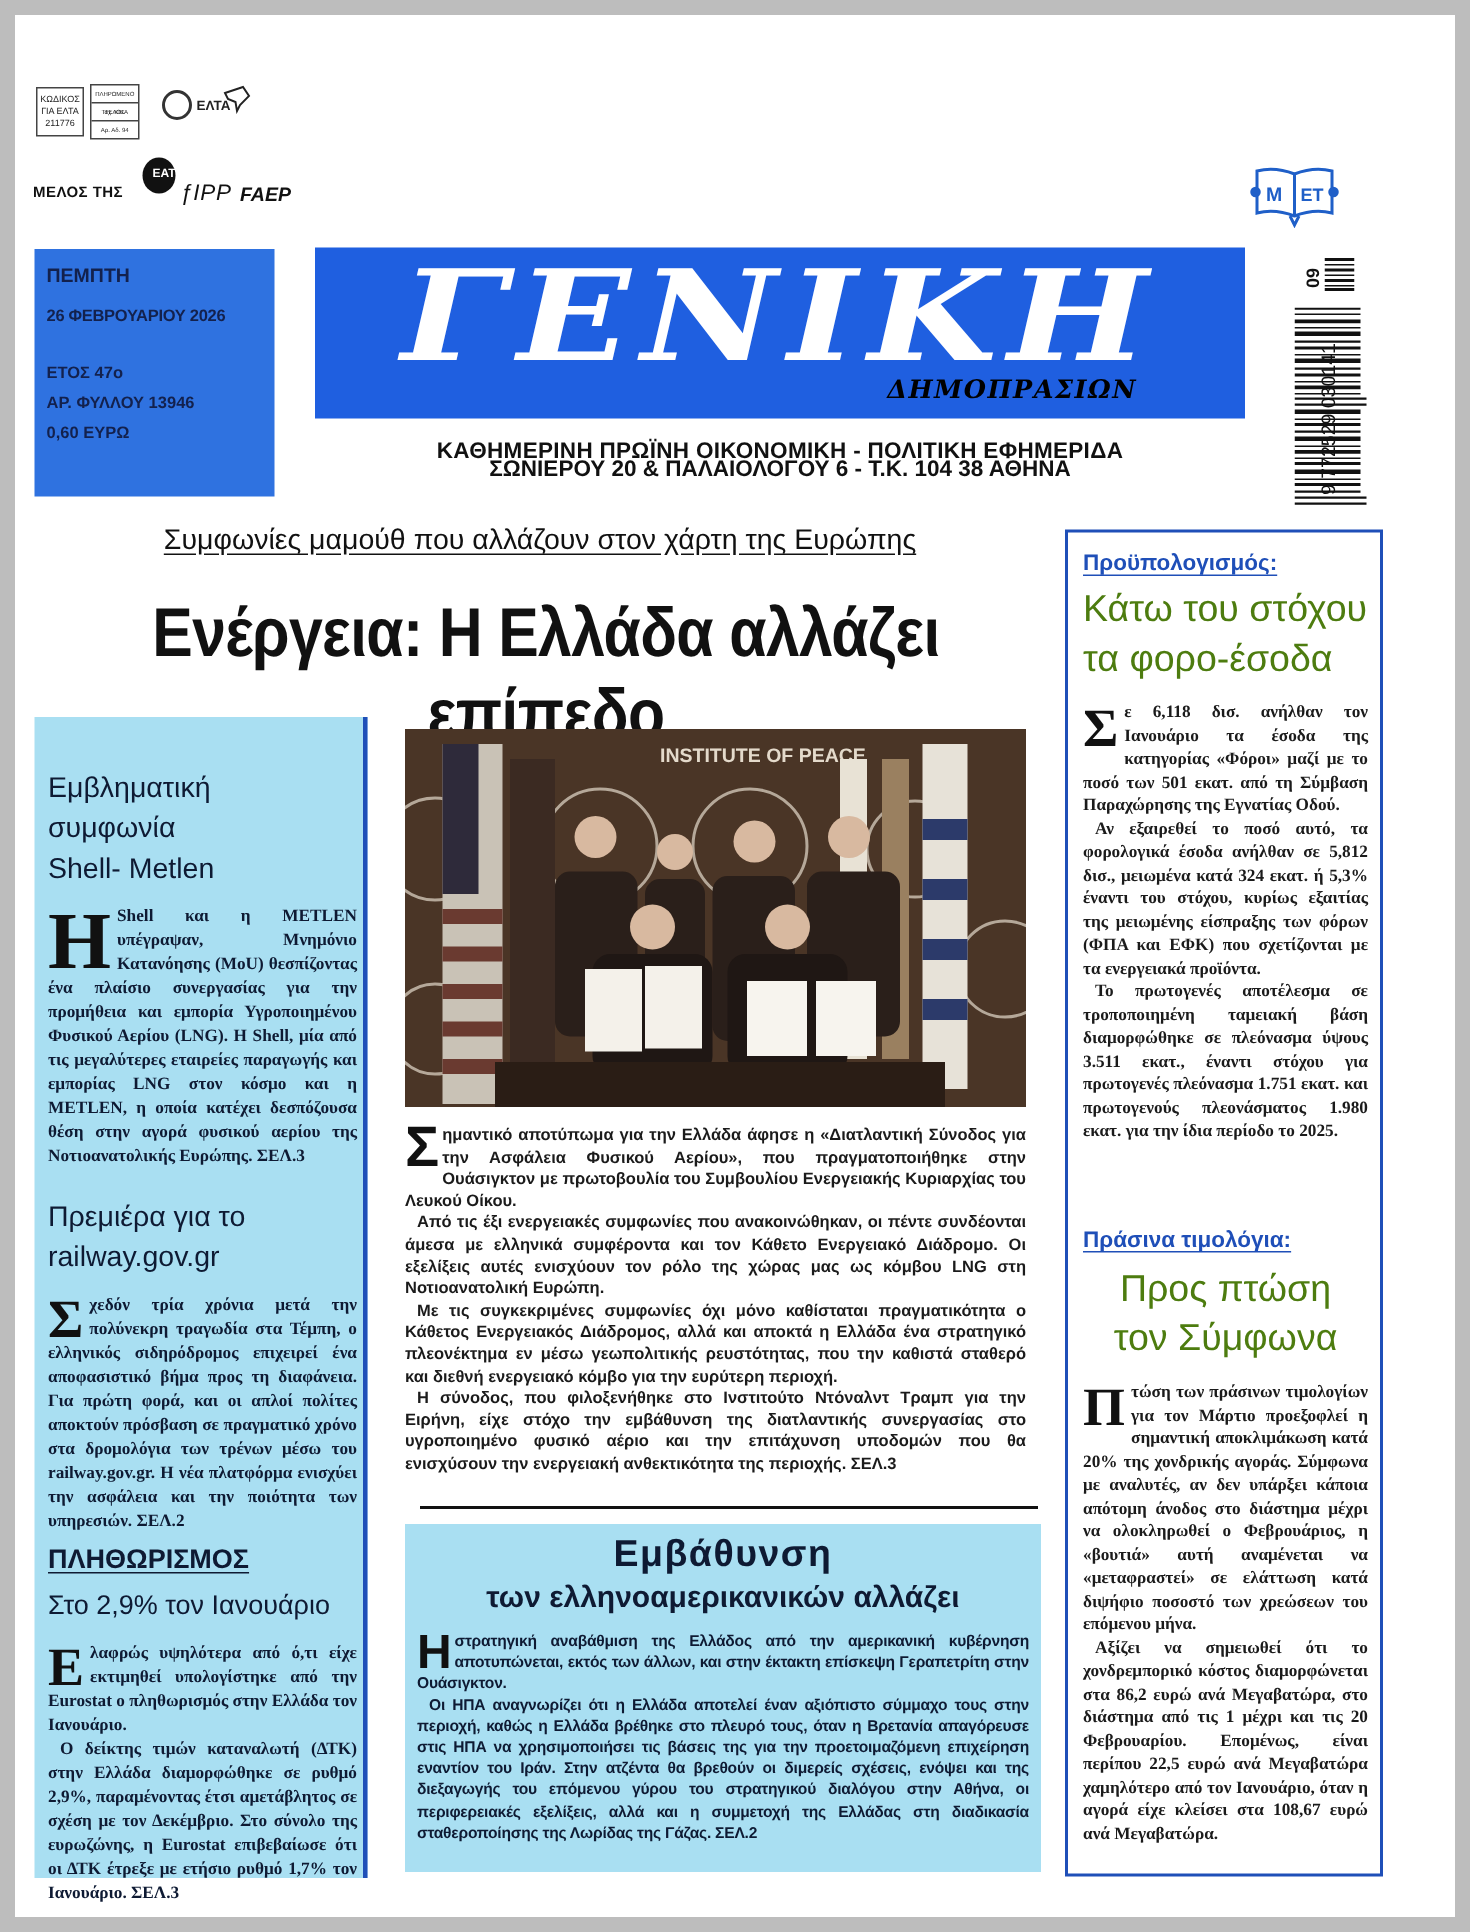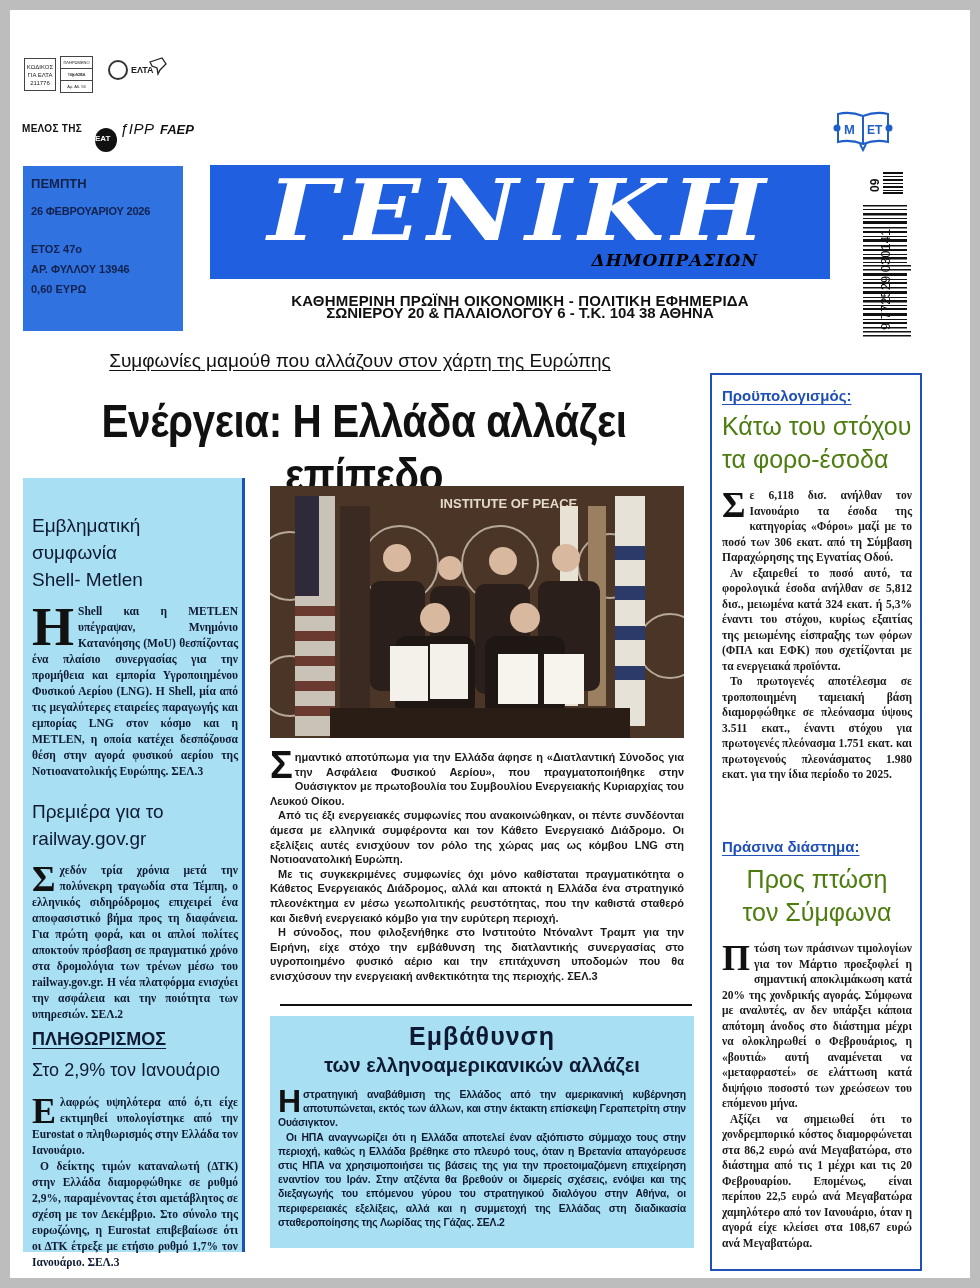--- a/index.html
+++ b/index.html
@@ -19,21 +19,21 @@
     .stamp2 div { border-bottom: 1px solid #444; height: 12px; line-height: 12px; font-size: 4px; }
     .stamp2 div:last-child { border-bottom: none; }
     .elta-circle {
       position: absolute; left: 98px; top: 50px; width: 20px; height: 20px; border-radius: 50%;
       border: 2px solid #333; background: #fff;
     }
     .elta-text { position: absolute; left: 121px; top: 55px; font-family: "Liberation Sans", sans-serif; font-size: 9px; font-weight: bold; color: #222; }
     .elta-wing { position: absolute; left: 138px; top: 46px; width: 20px; height: 20px; }
 
     .member { position: absolute; left: 12px; top: 113px; font-family: "Liberation Sans", sans-serif; font-weight: bold; font-size: 10px; color: #111; letter-spacing: 0.3px; }
-    .member-logo { position: absolute; left: 85px; top: 118px; width: 22px; height: 24px; border-radius: 50%; background: #111; color: #fff; font-family: "Liberation Sans", sans-serif; font-size: 8px; font-weight: bold; text-align: left; line-height: 22px; }
+    .member-logo { position: absolute; left: 85px; top: 95px; width: 22px; height: 24px; border-radius: 50%; background: #111; color: #fff; font-family: "Liberation Sans", sans-serif; font-size: 8px; font-weight: bold; text-align: right; line-height: 22px; }
     .fipp { position: absolute; left: 110px; top: 110px; font-family: "Liberation Sans", sans-serif; font-style: italic; font-size: 15px; color: #111; letter-spacing: 0.5px; }
     .faep { position: absolute; left: 150px; top: 112px; font-family: "Liberation Sans", sans-serif; font-style: italic; font-weight: bold; font-size: 13px; color: #111; }
 
     
     .datebox {
       position: absolute; left: 13px; top: 156px; width: 160px; height: 165px;
       background: #2f72e0;
       padding: 10px 8px;
       font-family: "Liberation Sans", sans-serif; font-weight: bold; color: #13214d;
     }
@@ -144,21 +144,21 @@
       position: absolute; left: 8px; top: 72px; width: 408px;
       font-family: "Liberation Sans", sans-serif; font-weight: bold; font-size: 10.4px; line-height: 14.2px; color: #0e1a33;
       text-align: justify; letter-spacing: -0.15px;
     }
     .deep-body p { text-indent: 8px; }
     .deep-body p.first { text-indent: 0; }
 
     
     .right-col {
       position: absolute; left: 700px; top: 343px; width: 212px; height: 898px;
-      border: 2px solid #1f4fb8; background: #fff; margin-top: 20px;
+      border: 2px solid #1f4fb8; background: #fff;
     }
     .rc-kicker {
       font-family: "Liberation Sans", sans-serif; font-size: 15px; color: #1f4fb8; text-decoration: underline; text-underline-offset: 3px; font-weight: bold;
     }
     .rc-head {
       font-family: "Liberation Sans", sans-serif; font-size: 25px; color: #4d7c0f; line-height: 33px;
     }
     .rc-body {
       font-family: "Liberation Serif", serif; font-weight: bold; font-size: 11.5px; line-height: 15.5px; color: #1b1b1b; text-align: justify;
     }
@@ -382,29 +382,29 @@
     </div>
   </div>
 
   <div class="right-col">
     <div class="rc-section" style="top:12px;">
       <div class="rc-kicker">Προϋπολογισμός:</div>
       <div class="rc-head" style="margin-top:6px;">Κάτω του στόχου</div>
       <div class="rc-head">τα φορο-έσοδα</div>
       <div class="rc-body" style="margin-top:12px;">
         <p class="first">
-          <span class="dropcap-serif small">Σ</span><span>ε 6,118 δισ. ανήλθαν τον Ιανουάριο τα έσοδα της κατηγορίας «Φόροι» μαζί με το ποσό των 306 εκατ. από τη Σύμβαση Παραχώρησης της Εγνατίας Οδού.</span>
+          <span class="dropcap-serif small">Σ</span><span>ε 6,118 δισ. ανήλθαν τον Ιανουάριο τα έσοδα της κατηγορίας «Φόροι» μαζί με το ποσό των 501 εκατ. από τη Σύμβαση Παραχώρησης της Εγνατίας Οδού.</span>
         </p>
         <p>Αν εξαιρεθεί το ποσό αυτό, τα φορολογικά έσοδα ανήλθαν σε 5,812 δισ., μειωμένα κατά 324 εκατ. ή 5,3% έναντι του στόχου, κυρίως εξαιτίας της μειωμένης είσπραξης των φόρων (ΦΠΑ και ΕΦΚ) που σχετίζονται με τα ενεργειακά προϊόντα.</p>
         <p>Το πρωτογενές αποτέλεσμα σε τροποποιημένη ταμειακή βάση διαμορφώθηκε σε πλεόνασμα ύψους 3.511 εκατ., έναντι στόχου για πρωτογενές πλεόνασμα 1.751 εκατ. και πρωτογενούς πλεονάσματος 1.980 εκατ. για την ίδια περίοδο το 2025.</p>
       </div>
     </div>
 
     <div class="rc-section" style="top:463px;">
-      <div class="rc-kicker">Πράσινα διάστημα:</div>
+      <div class="rc-kicker">Πράσινα τιμολόγια:</div>
       <div class="rc-head" style="text-align:center; margin-top:8px;">Προς πτώση</div>
       <div class="rc-head" style="text-align:center;">τον Σύμφωνα</div>
       <div class="rc-body" style="margin-top:12px;">
         <p class="first">
           <span class="dropcap-serif small">Π</span><span>τώση των πράσινων τιμολογίων για τον Μάρτιο προεξοφλεί η σημαντική αποκλιμάκωση κατά 20% της χονδρικής αγοράς. Σύμφωνα με αναλυτές, αν δεν υπάρξει κάποια απότομη άνοδος στο διάστημα μέχρι να ολοκληρωθεί ο Φεβρουάριος, η «βουτιά» αυτή αναμένεται να «μεταφραστεί» σε ελάττωση κατά διψήφιο ποσοστό των χρεώσεων του επόμενου μήνα.</span>
         </p>
         <p>Αξίζει να σημειωθεί ότι το χονδρεμπορικό κόστος διαμορφώνεται στα 86,2 ευρώ ανά Μεγαβατώρα, στο διάστημα από τις 1 μέχρι και τις 20 Φεβρουαρίου. Επομένως, είναι περίπου 22,5 ευρώ ανά Μεγαβατώρα χαμηλότερο από τον Ιανουάριο, όταν η αγορά είχε κλείσει στα 108,67 ευρώ ανά Μεγαβατώρα.</p>
       </div>
     </div>
   </div>

